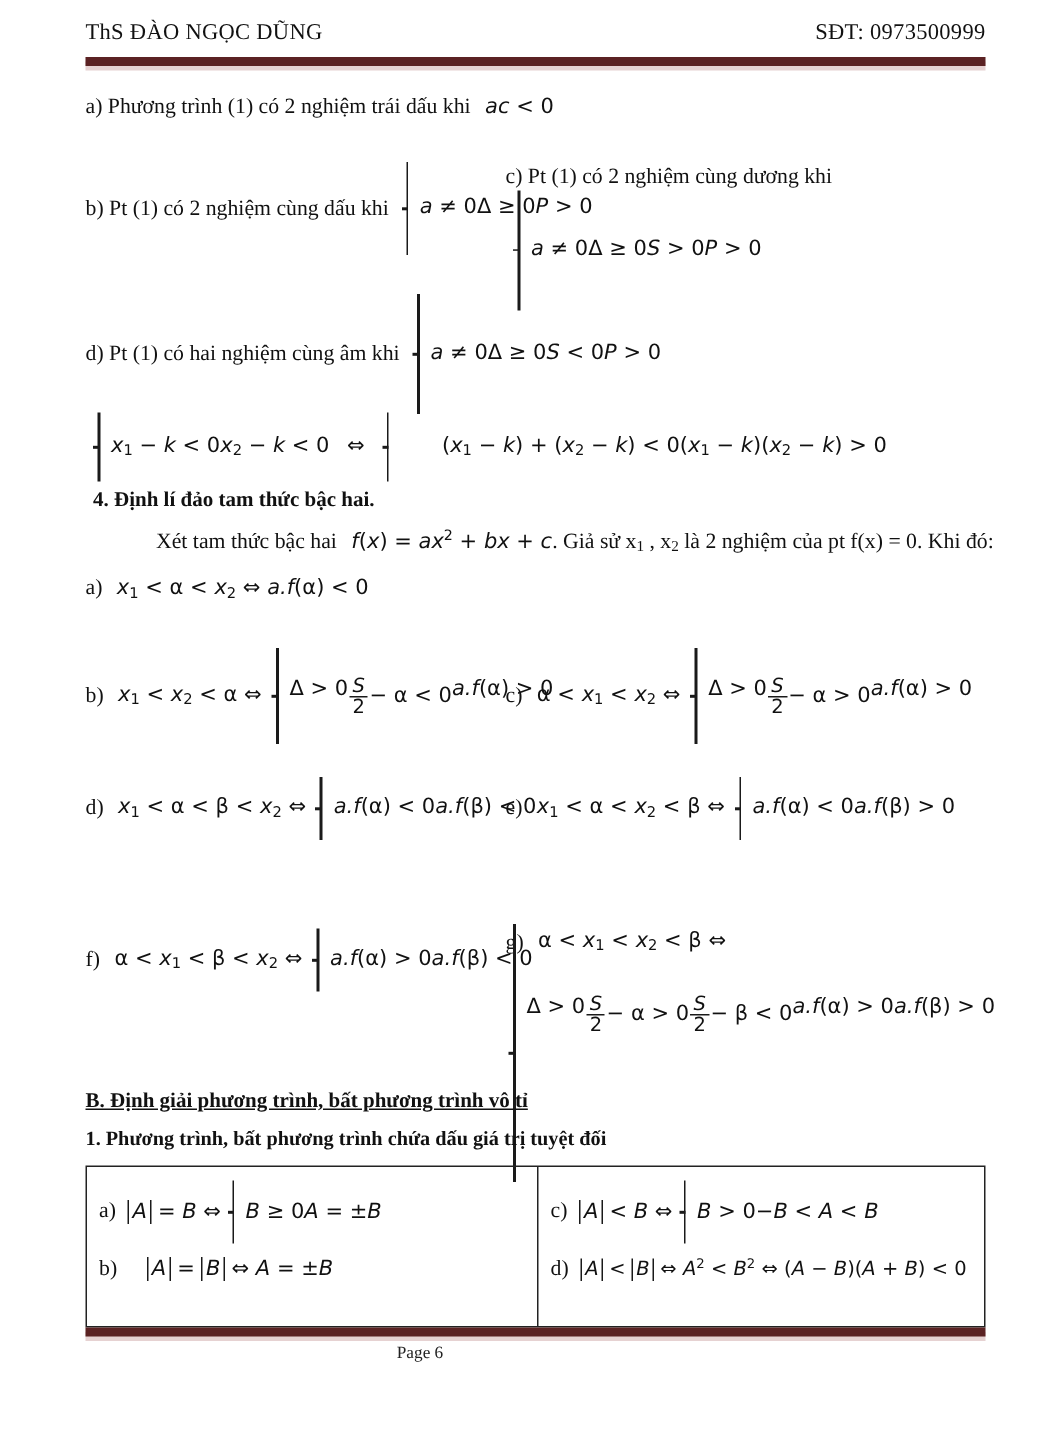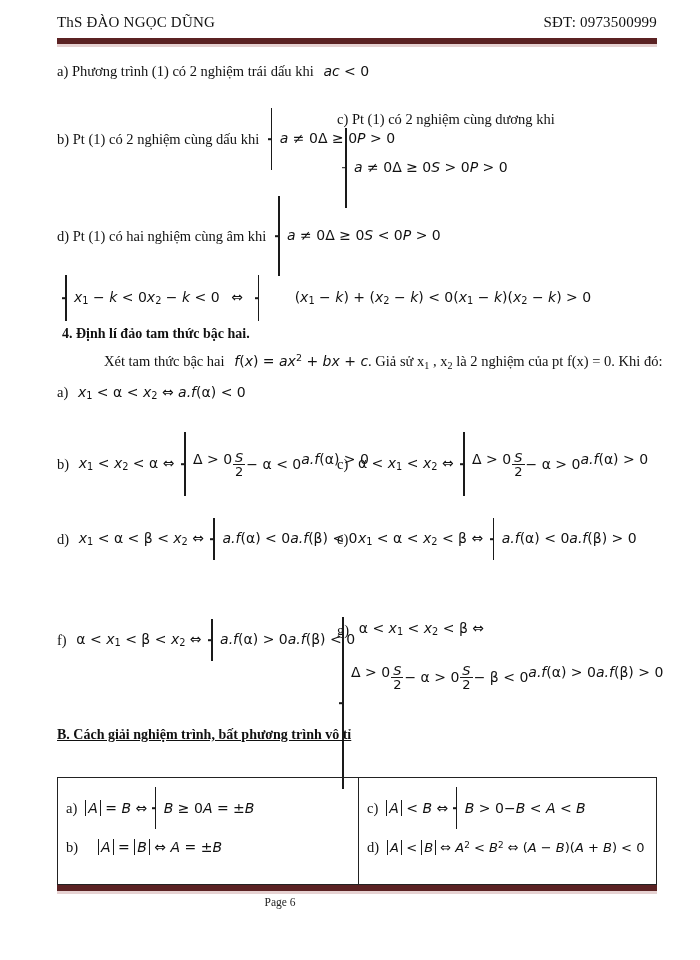--- a/index.html
+++ b/index.html
@@ -259,21 +259,22 @@
         <div><span class="frac">
               <span class="num"><i class="v">S</i></span>
               <span class="den">2</span>
             </span>− β &lt; 0</div>
         <div><i class="v">a.f</i>(α) &gt; 0</div>
         <div><i class="v">a.f</i>(β) &gt; 0</div>
       </span>
     </span>
   </div>
 
-  <div class="blk bold udl" style="left:57px;top:726px;font-size:14px;">B. Cách giải nghiệm trình, bất phương trình vô tỉ</div>
+  <div class="blk bold udl" style="left:57px;top:726px;font-size:14px;">B. Định giải phương trình, bất phương trình vô tỉ</div>
+  <div class="blk bold ital" style="left:57px;top:751px;font-size:13.5px;">1. Phương trình, bất phương trình chứa dấu giá trị tuyệt đối</div>
 
   <div class="tbl">
 
     <div class="col colL">
       <div class="row">
         <span style="vertical-align:middle;font-size:14.5px;">a)</span>
         <span class="m" style="margin-left:4px;vertical-align:middle;">
           <span class="abs"><i class="v">A</i></span> = <i class="v">B</i> ⇔
         </span>
         <span class="sys" style="height:42px;">

